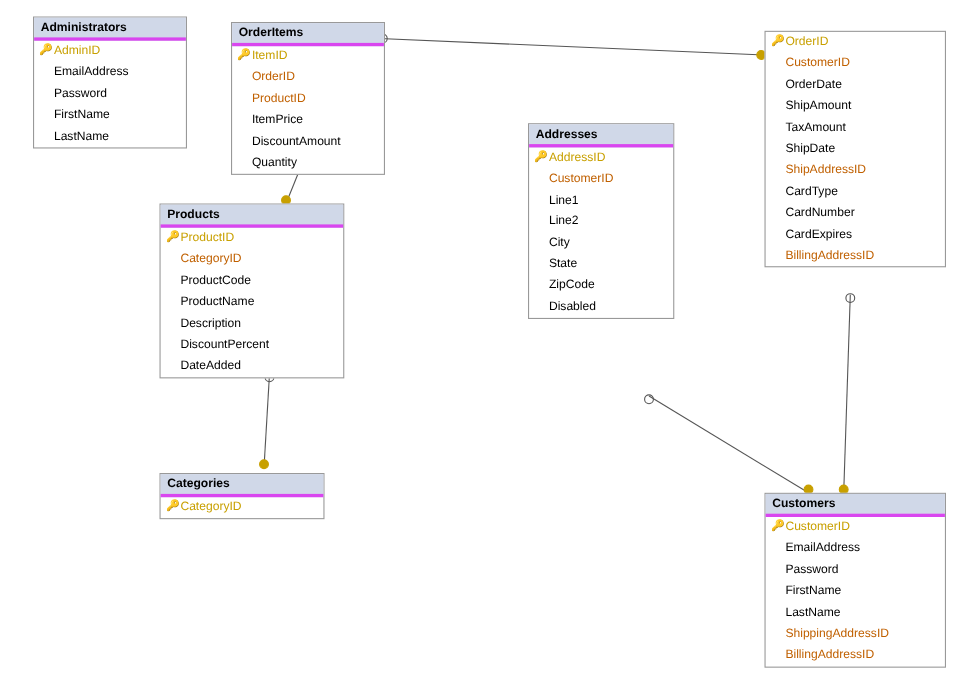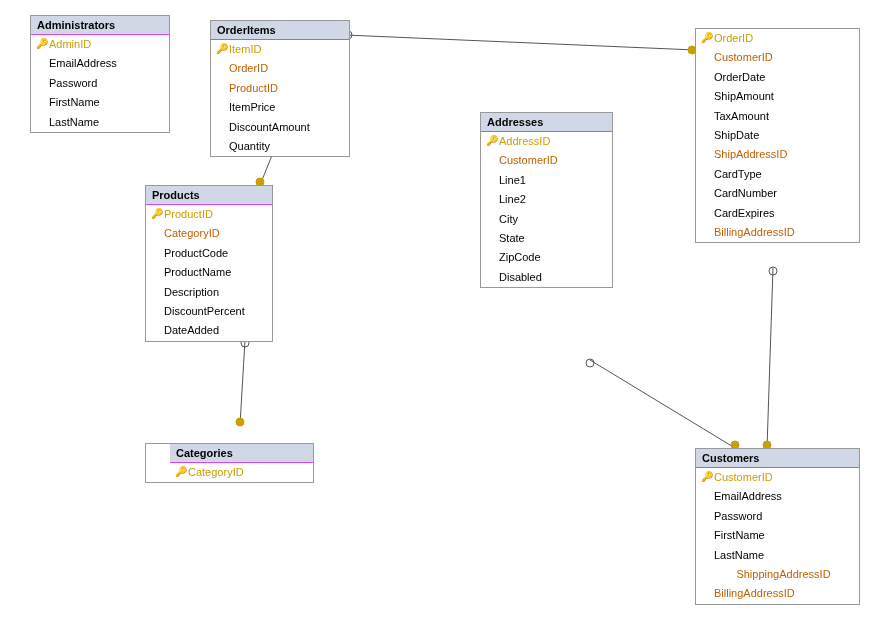--- a/index.html
+++ b/index.html
@@ -21,21 +21,21 @@
       position: absolute;
       border: 1px solid #999;
       background: #fff;
       min-width: 120px;
     }
     .db-table-header {
       background: #d0d8e8;
       padding: 3px 6px;
       font-weight: bold;
       font-size: 11px;
-      border-bottom: 1px solid #d946ef;
+      border-bottom: 3px solid #d946ef;
     }
     .db-table-body {
       padding: 0;
     }
     .db-field {
       padding: 2px 6px 2px 18px;
       font-size: 11px;
       color: #000;
       white-space: nowrap;
       position: relative;
@@ -113,34 +113,34 @@
     <div class="db-table-body">
       <div class="db-field pk"><span class="pk-icon">🔑</span>ItemID</div>
       <div class="db-field fk" style="color:#c06000;">OrderID</div>
       <div class="db-field fk" style="color:#c06000;">ProductID</div>
       <div class="db-field">ItemPrice</div>
       <div class="db-field">DiscountAmount</div>
       <div class="db-field">Quantity</div>
     </div>
   </div>
 
-  <div class="db-table" style="left:145px;top:185px;width:128px;">
+  <div class="db-table" style="left:145px;top:185px;width:168px;">
     <div class="db-table-header">Products</div>
     <div class="db-table-body">
       <div class="db-field pk"><span class="pk-icon">🔑</span>ProductID</div>
       <div class="db-field fk" style="color:#c06000;">CategoryID</div>
       <div class="db-field">ProductCode</div>
       <div class="db-field">ProductName</div>
       <div class="db-field">Description</div>
       <div class="db-field">DiscountPercent</div>
       <div class="db-field">DateAdded</div>
     </div>
   </div>
 
-  <div class="db-table" style="left:145px;top:443px;width:169px;padding-left:24px;">
+  <div class="db-table" style="left:145px;top:430px;width:150px;">
     <div class="db-table-header">Categories</div>
     <div class="db-table-body">
       <div class="db-field pk"><span class="pk-icon">🔑</span>CategoryID</div>
     </div>
   </div>
 
   <div class="db-table" style="left:480px;top:112px;width:133px;">
     <div class="db-table-header">Addresses</div>
     <div class="db-table-body">
       <div class="db-field pk"><span class="pk-icon">🔑</span>AddressID</div>
@@ -171,18 +171,18 @@
   </div>
 
   <div class="db-table" style="left:695px;top:448px;width:165px;">
     <div class="db-table-header">Customers</div>
     <div class="db-table-body">
       <div class="db-field pk"><span class="pk-icon">🔑</span>CustomerID</div>
       <div class="db-field">EmailAddress</div>
       <div class="db-field">Password</div>
       <div class="db-field">FirstName</div>
       <div class="db-field">LastName</div>
-      <div class="db-field fk" style="color:#c06000;text-align:center;">ShippingAddressID</div>
+      <div class="db-field fk" style="color:#c06000;">ShippingAddressID</div>
       <div class="db-field fk" style="color:#c06000;">BillingAddressID</div>
     </div>
   </div>
 
 </div>
 
 </body></html>

